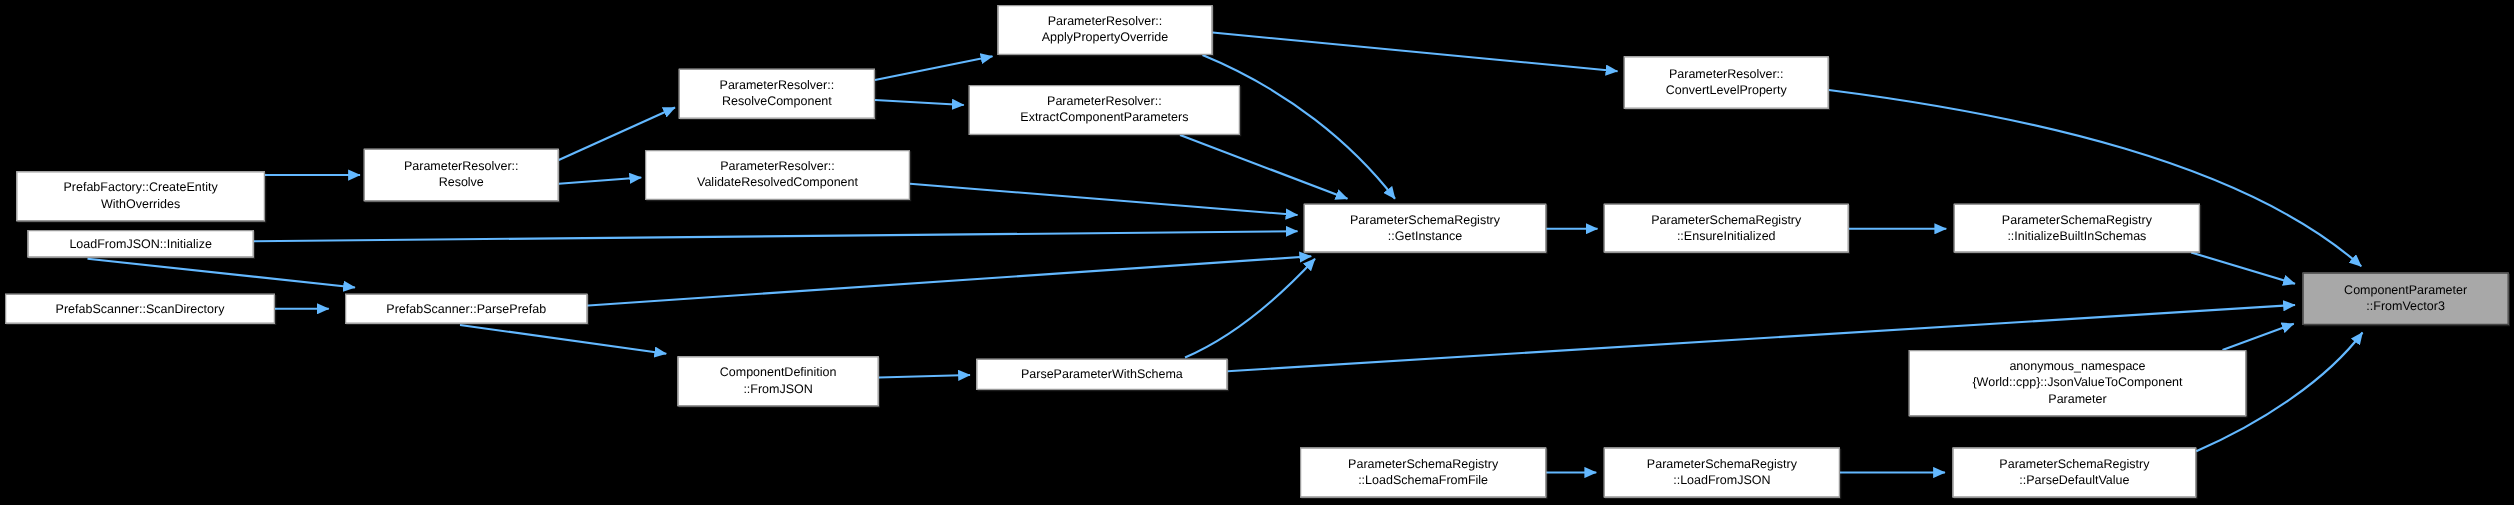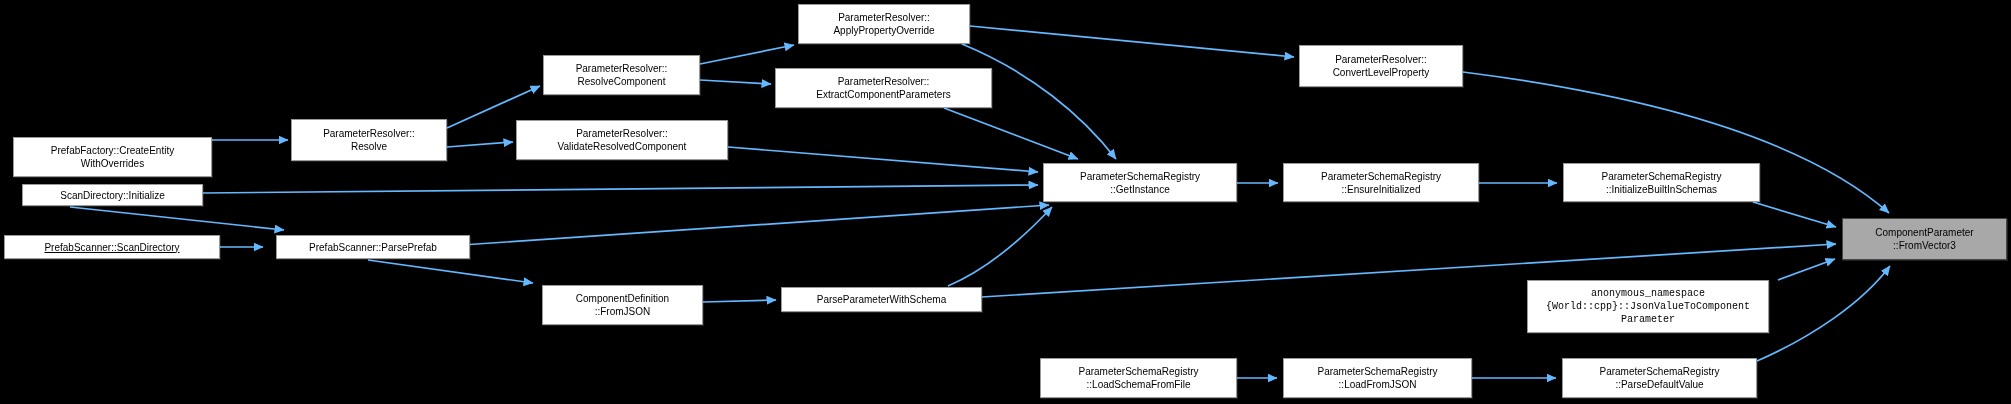--- a/index.html
+++ b/index.html
@@ -84,22 +84,22 @@
         <path d="M1237,378 L1277,378" class="edge" marker-end="url(#arrow)"></path>
         <path d="M1472,378 L1556,378" class="edge" marker-end="url(#arrow)"></path>
         <path d="M1757,361 C1812,337 1862,303 1890,266" class="edge" marker-end="url(#arrow)"></path>
       </g>
   </svg>
   <div id="node-layer">
       <div class="node" style="left: 13px; top: 120px; width: 199px; height: 40px; margin-top: 17px;">PrefabFactory::CreateEntity
 WithOverrides</div>
       <div class="node" style="left: 291px; top: 119px; width: 156px; height: 42px;">ParameterResolver::
 Resolve</div>
-      <div class="node" style="left: 22px; top: 184px; width: 181px; height: 22px;">ScanDirectory::Initialize</div>
-      <div class="node" style="left: 4px; top: 235px; width: 216px; height: 24px; text-decoration: underline;">PrefabScanner::ScanDirectory</div>
+      <div class="node" style="left: 22px; top: 184px; width: 181px; height: 22px;">LoadFromJSON::Initialize</div>
+      <div class="node" style="left: 4px; top: 235px; width: 216px; height: 24px;">PrefabScanner::ScanDirectory</div>
       <div class="node" style="left: 276px; top: 235px; width: 194px; height: 24px;">PrefabScanner::ParsePrefab</div>
       <div class="node" style="left: 543px; top: 55px; width: 157px; height: 40px;">ParameterResolver::
 ResolveComponent</div>
       <div class="node" style="left: 516px; top: 120px; width: 212px; height: 40px;">ParameterResolver::
 ValidateResolvedComponent</div>
       <div class="node" style="left: 542px; top: 285px; width: 161px; height: 40px;">ComponentDefinition
 ::FromJSON</div>
       <div class="node" style="left: 798px; top: 4px; width: 172px; height: 40px;">ParameterResolver::
 ApplyPropertyOverride</div>
       <div class="node" style="left: 775px; top: 68px; width: 217px; height: 40px;">ParameterResolver::
@@ -110,21 +110,21 @@
       <div class="node" style="left: 1040px; top: 358px; width: 197px; height: 40px;">ParameterSchemaRegistry
 ::LoadSchemaFromFile</div>
       <div class="node" style="left: 1299px; top: 45px; width: 164px; height: 42px;">ParameterResolver::
 ConvertLevelProperty</div>
       <div class="node" style="left: 1283px; top: 163px; width: 196px; height: 39px;">ParameterSchemaRegistry
 ::EnsureInitialized</div>
       <div class="node" style="left: 1283px; top: 358px; width: 189px; height: 40px;">ParameterSchemaRegistry
 ::LoadFromJSON</div>
       <div class="node" style="left: 1563px; top: 163px; width: 197px; height: 39px;">ParameterSchemaRegistry
 ::InitializeBuiltInSchemas</div>
-      <div class="node" style="left: 1527px; top: 280px; width: 242px; height: 53px; font-family: Liberation Mono, monospace;">anonymous_namespace
+      <div class="node" style="left: 1527px; top: 280px; width: 270px; height: 53px;">anonymous_namespace
 {World::cpp}::JsonValueToComponent
 Parameter</div>
       <div class="node" style="left: 1562px; top: 358px; width: 195px; height: 40px;">ParameterSchemaRegistry
 ::ParseDefaultValue</div>
       <div class="node target" style="left: 1842px; top: 218px; width: 165px; height: 42px;">ComponentParameter
 ::FromVector3</div>
     </div>
 </div>
 
 </body></html>

